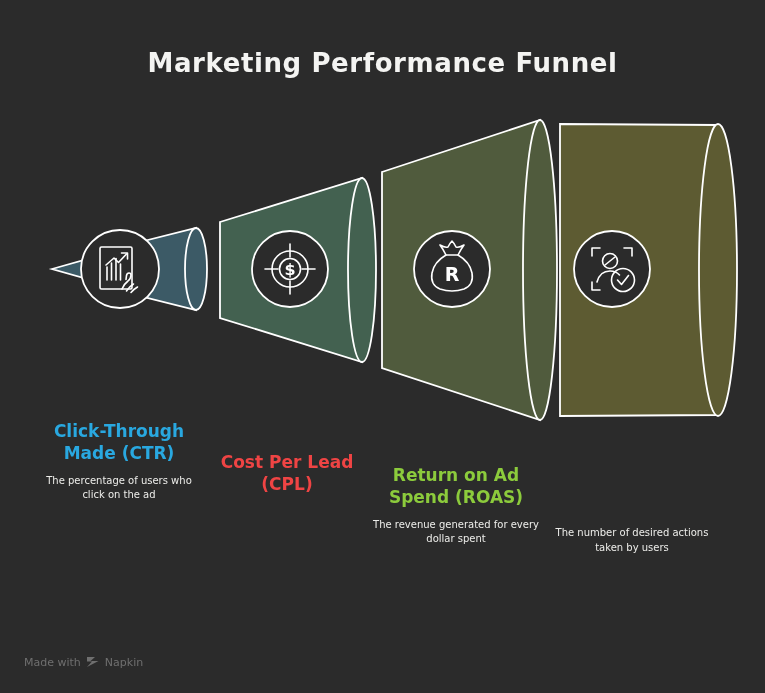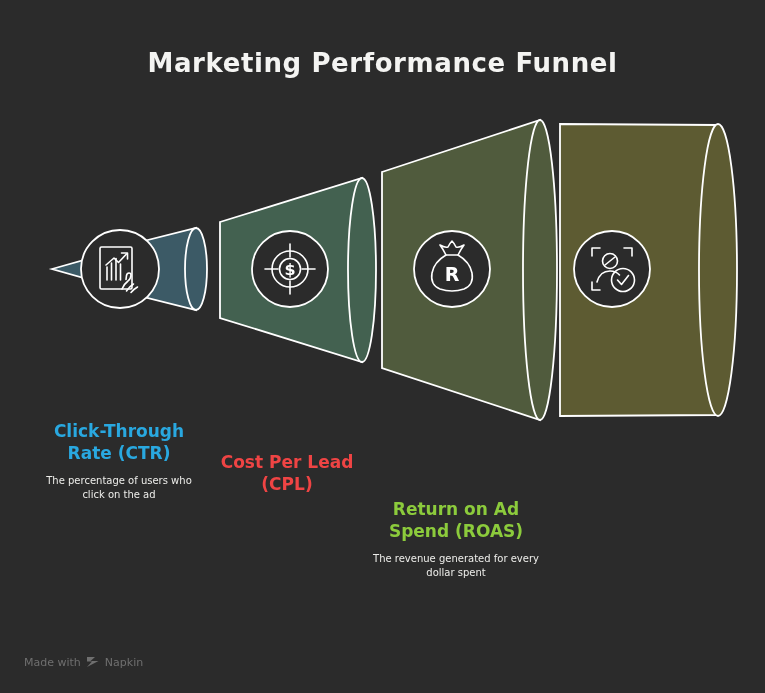--- a/index.html
+++ b/index.html
@@ -77,21 +77,21 @@
   .caption .cap-desc {
     font-family: "DejaVu Sans", sans-serif;
     font-size: 10px;
     color: #ededea;
     line-height: 1.45;
     margin: 0;
   }
 
   #cap-0 { left: 36px;  top: 421px; width: 166px; }
   #cap-1 { left: 204px; top: 452px; width: 166px; }
-  #cap-2 { left: 372px; top: 499px; width: 168px; }
+  #cap-2 { left: 372px; top: 465px; width: 168px; }
   #cap-3 { left: 548px; top: 526px; width: 168px; }
 
   
   #footer {
     position: absolute;
     left: 24px;
     top: 656px;
     display: flex;
     align-items: flex-start;
     gap: 5px;
@@ -179,34 +179,35 @@
         <circle class="gl" cx="-2" cy="-8" r="7.5"></circle>
         <path class="gl" d="M -15,13 q 3,-11 13,-11 q 6,0 9.5,4"></path>
         <line class="gl" x1="-7" y1="-4" x2="3" y2="-12"></line>
         <circle class="gl" cx="11" cy="11" r="11.5"></circle>
         <polyline class="gl" points="5.5,11 9.5,15.5 16.5,6.5"></polyline>
       </g>
     </g>
   </svg>
 
   <div class="caption" id="cap-0">
-    <p class="cap-title" style="color: rgb(41, 168, 224);">Click-Through Rate (CTR)</p>
+    <p class="cap-title" style="color: rgb(41, 168, 224);">Click-Through Made (CTR)</p>
     <p class="cap-desc">The percentage of users who click on the ad</p>
   </div>
 
   <div class="caption" id="cap-1">
     <p class="cap-title" style="color: #ef4444;">Cost Per Lead (CPL)</p>
   </div>
 
   <div class="caption" id="cap-2">
     <p class="cap-title" style="color: rgb(140, 203, 60);">Return on Ad Spend (ROAS)</p>
     <p class="cap-desc">The revenue generated for every dollar spent</p>
   </div>
 
   <div class="caption" id="cap-3">
+    <p class="cap-desc">The number of desired actions taken by users</p>
   </div>
 
   <div id="footer">
     <span>Made with</span>
     <svg class="brand-mark" width="14" height="12" viewBox="0 0 14 12">
       <path d="M1,1 L9,1 L4.5,5 L12.5,5 L1,11 L6,5.6 L1,5.6 Z" fill="#6f6f6f"></path>
     </svg>
     <span>Napkin</span>
   </div>
 

